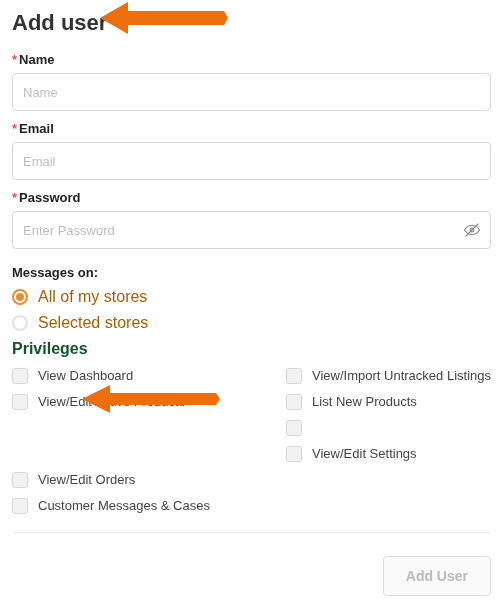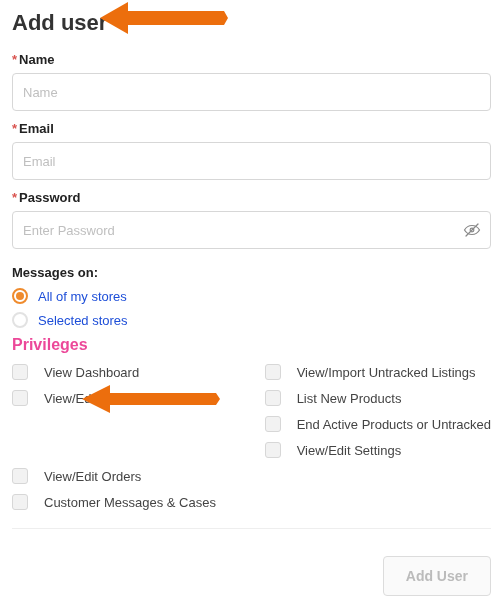--- a/index.html
+++ b/index.html
@@ -68,41 +68,41 @@
     border-radius: 50%;
     display: flex; align-items: center; justify-content: center;
     flex-shrink: 0;
     background: #fff;
   }
   .radio-outer.selected { border-color: #ef8b2d; }
   .radio-inner {
     width: 8px; height: 8px; border-radius: 50%;
     background: #ef8b2d;
   }
-  .radio-label { font-size: 13px; color: #1d4ed8; }
+  .radio-label { font-size: 16px; color: #a16207; }
   .privileges-heading {
     font-size: 16px;
     font-weight: 700;
-    color: #ec4899;
+    color: #14532d;
     margin-top: 8px;
     margin-bottom: 10px;
   }
   .priv-grid {
     display: grid;
     grid-template-columns: 1fr 1fr;
     column-gap: 0;
     row-gap: 10px;
     margin-bottom: 18px;
   }
   .priv-grid .col-left { grid-column: 1; }
   .priv-grid .col-right { grid-column: 2; padding-left: 42px; }
   .check-row {
     display: flex;
-    align-items: center;
-    gap: 16px;
+    align-items: flex-start;
+    gap: 10px;
     cursor: pointer;
   }
   .check-box {
     width: 16px; height: 16px;
     border: 1px solid #d7d7d7;
     border-radius: 3px;
     background: #f2f2f2;
     flex-shrink: 0;
   }
   .check-label { font-size: 13px; color: #444; white-space: nowrap; }
@@ -206,21 +206,20 @@
     <span class="check-box"></span>
     <span class="check-label">View/Edit Active Products</span>
   </div>
   <div class="check-row col-right">
     <span class="check-box"></span>
     <span class="check-label">List New Products</span>
   </div>
 
   <div class="check-row col-right">
     <span class="check-box"></span>
-    <span class="check-label">End Active Products or Untracked</span>
   </div>
 
   <div class="check-row col-right">
     <span class="check-box"></span>
     <span class="check-label">View/Edit Settings</span>
   </div>
   <div class="check-row col-left">
     <span class="check-box"></span>
     <span class="check-label">View/Edit Orders</span>
   </div>

